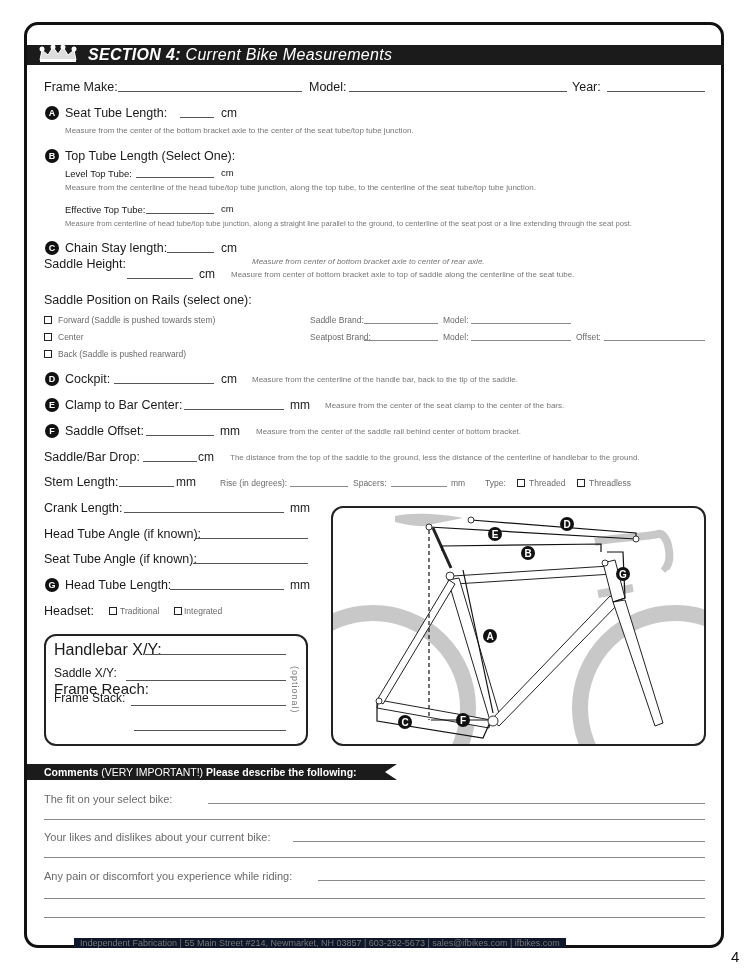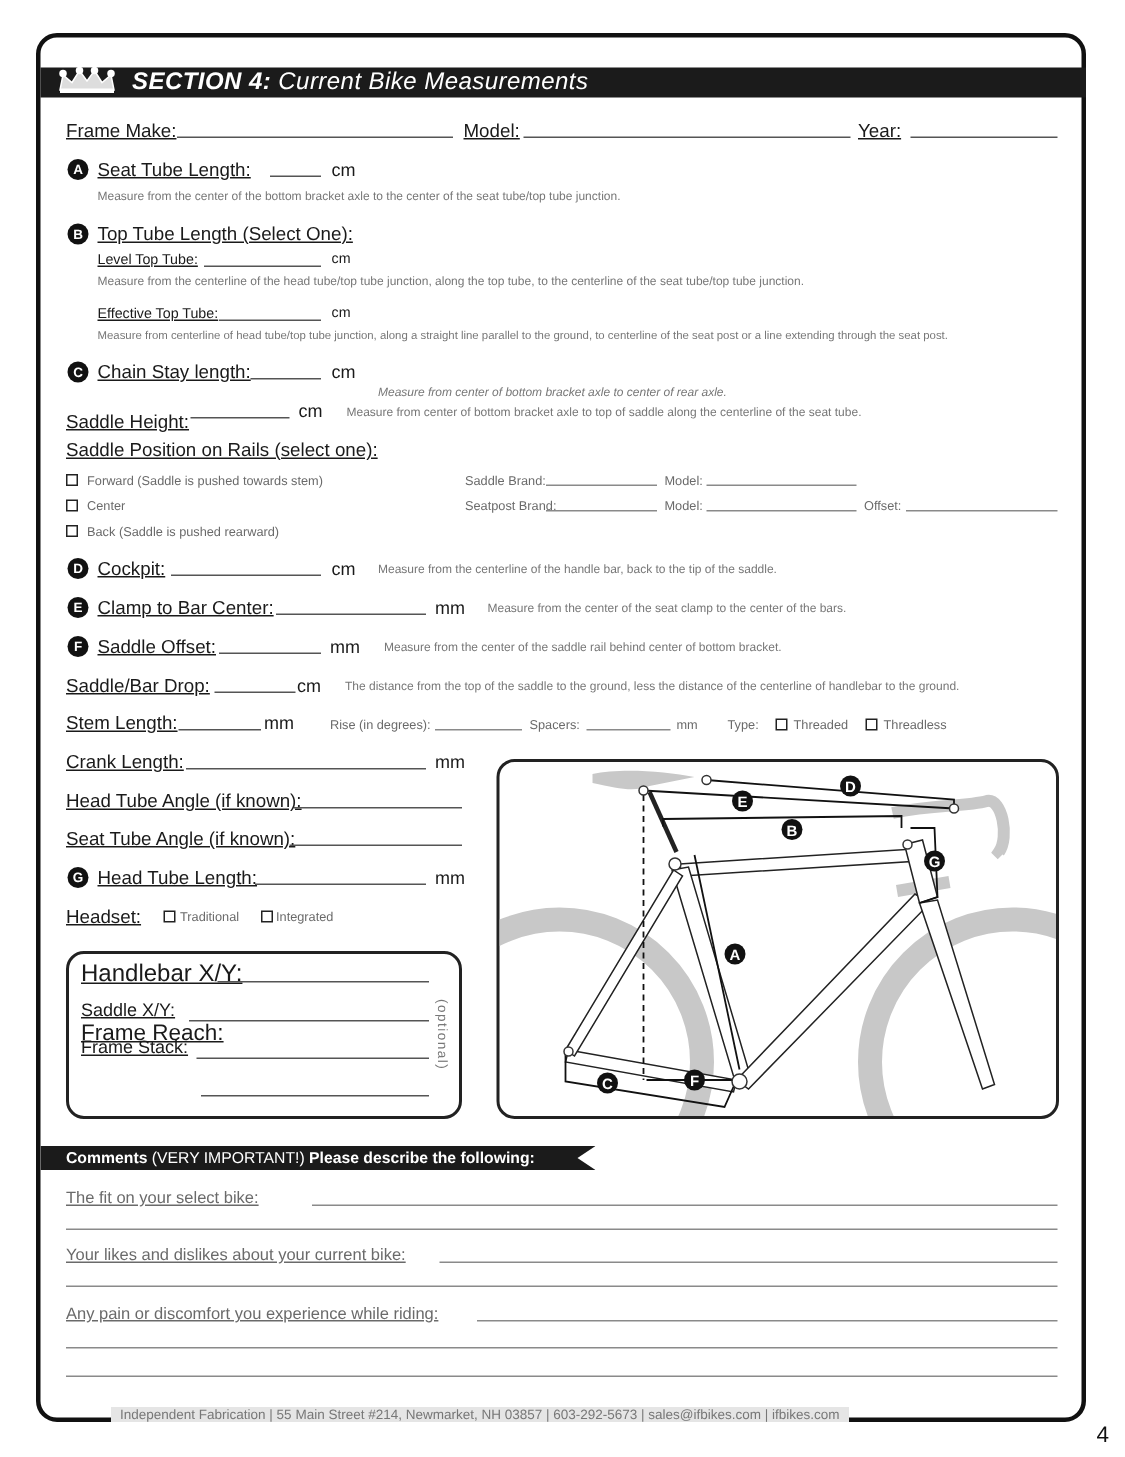--- a/index.html
+++ b/index.html
@@ -5,41 +5,41 @@
   html, body { margin:0; padding:0; background:#fff; }
   body { width:750px; height:971px; position:relative; overflow:hidden;
          font-family:"Liberation Sans", "DejaVu Sans", sans-serif; color:#1a1a1a; }
   .frame { position:absolute; left:24px; top:22px; width:700px; height:926px;
            border:3px solid #111; border-radius:14px; box-sizing:border-box; }
   .hdr { position:absolute; left:27px; top:45px; width:697px; height:20px; background:#1b1b1b; }
   .hdr-title { position:absolute; left:88px; top:45px; height:20px; line-height:20px;
                color:#fff; font-size:16px; font-style:italic; letter-spacing:0.3px; }
   .hdr-title b { font-weight:bold; }
   .crown { position:absolute; left:36px; top:44px; width:44px; height:20px; }
-  .lbl { position:absolute; font-size:12.5px; white-space:nowrap; color:#1a1a1a;text-decoration:underline; }
+  .lbl { position:absolute; font-size:12.5px; white-space:nowrap; color:#1a1a1a; }
   .lbl.sm { font-size:9.5px; }
   .hint { position:absolute; font-size:8px; color:#777; white-space:nowrap; }
   .gray { color:#6a6a6a; }
   .line { position:absolute; height:0; border-bottom:1px solid #555; }
   .line.lt { border-bottom:1px solid #8a8a8a; }
   .unit { position:absolute; font-size:12px; color:#1a1a1a; }
   .badge { position:absolute; width:14px; height:14px; border-radius:50%; background:#111;
            color:#fff; font-size:9px; font-weight:bold; text-align:center; line-height:14px; }
   .cb { position:absolute; width:6px; height:6px; border:1.2px solid #222; }
   .cb-lbl { position:absolute; font-size:8.5px; color:#6a6a6a; white-space:nowrap; }
   .optbox { position:absolute; left:44px; top:634px; width:264px; height:112px;
             border:2px solid #222; border-radius:12px; box-sizing:border-box; }
   .bikebox { position:absolute; left:331px; top:506px; width:375px; height:240px;
              border:2px solid #222; border-radius:12px; box-sizing:border-box; overflow:hidden; }
   .comments-bar { position:absolute; left:27px; top:764px; width:370px; height:16px; }
   .comments-text { position:absolute; left:44px; top:764px; height:16px; line-height:16px;
                    font-size:10.5px; color:#fff; font-weight:bold; white-space:nowrap; }
   .comments-text span { font-weight:normal; }
   .foot { position:absolute; left:74px; top:938px; font-size:9px; color:#777; white-space:nowrap;
-          background:#e5e5e5; padding:0 6px; }
+          background:#0f172a; padding:0 6px; }
   .pagenum { position:absolute; left:731px; top:948px; font-size:15px; color:#111; }
   .vert { position:absolute; left:288px; top:703px; transform:rotate(90deg); transform-origin:left top;
           font-size:9px; color:#777; letter-spacing:1px; white-space:nowrap; }
 </style>
 </head>
 <body>
 
 <div class="frame"></div>
 
 <div class="hdr"></div>
@@ -76,21 +76,21 @@
 <div class="line" style="left:146px;top:213px;width:68px;"></div>
 <div class="unit" style="left:221px;top:203px;font-size:9.5px;">cm</div>
 <div class="hint" style="left:65px;top:219px;font-size:7.6px;">Measure from centerline of head tube/top tube junction, along a straight line parallel to the ground, to centerline of the seat post or a line extending through the seat post.</div>
 
 <div class="badge" style="left:45px;top:241px;">C</div>
 <div class="lbl" style="left:65px;top:241px;">Chain Stay length:</div>
 <div class="line" style="left:167px;top:252px;width:47px;"></div>
 <div class="unit" style="left:221px;top:241px;">cm</div>
 <div class="hint" style="left:252px;top:257px;font-style:italic;">Measure from center of bottom bracket axle to center of rear axle.</div>
 
-<div class="lbl" style="left:44px;top:274px;">Saddle Height:</div>
+<div class="lbl" style="left:44px;top:257px;">Saddle Height:</div>
 <div class="line" style="left:127px;top:278px;width:66px;"></div>
 <div class="unit" style="left:199px;top:267px;">cm</div>
 <div class="hint" style="left:231px;top:270px;">Measure from center of bottom bracket axle to top of saddle along the centerline of the seat tube.</div>
 
 <div class="lbl" style="left:44px;top:293px;">Saddle Position on Rails (select one):</div>
 <div class="cb" style="left:44px;top:316px;"></div>
 <div class="cb-lbl" style="left:58px;top:315px;">Forward (Saddle is pushed towards stem)</div>
 <div class="cb" style="left:44px;top:333px;"></div>
 <div class="cb-lbl" style="left:58px;top:332px;">Center</div>
 <div class="cb" style="left:44px;top:350px;"></div>

